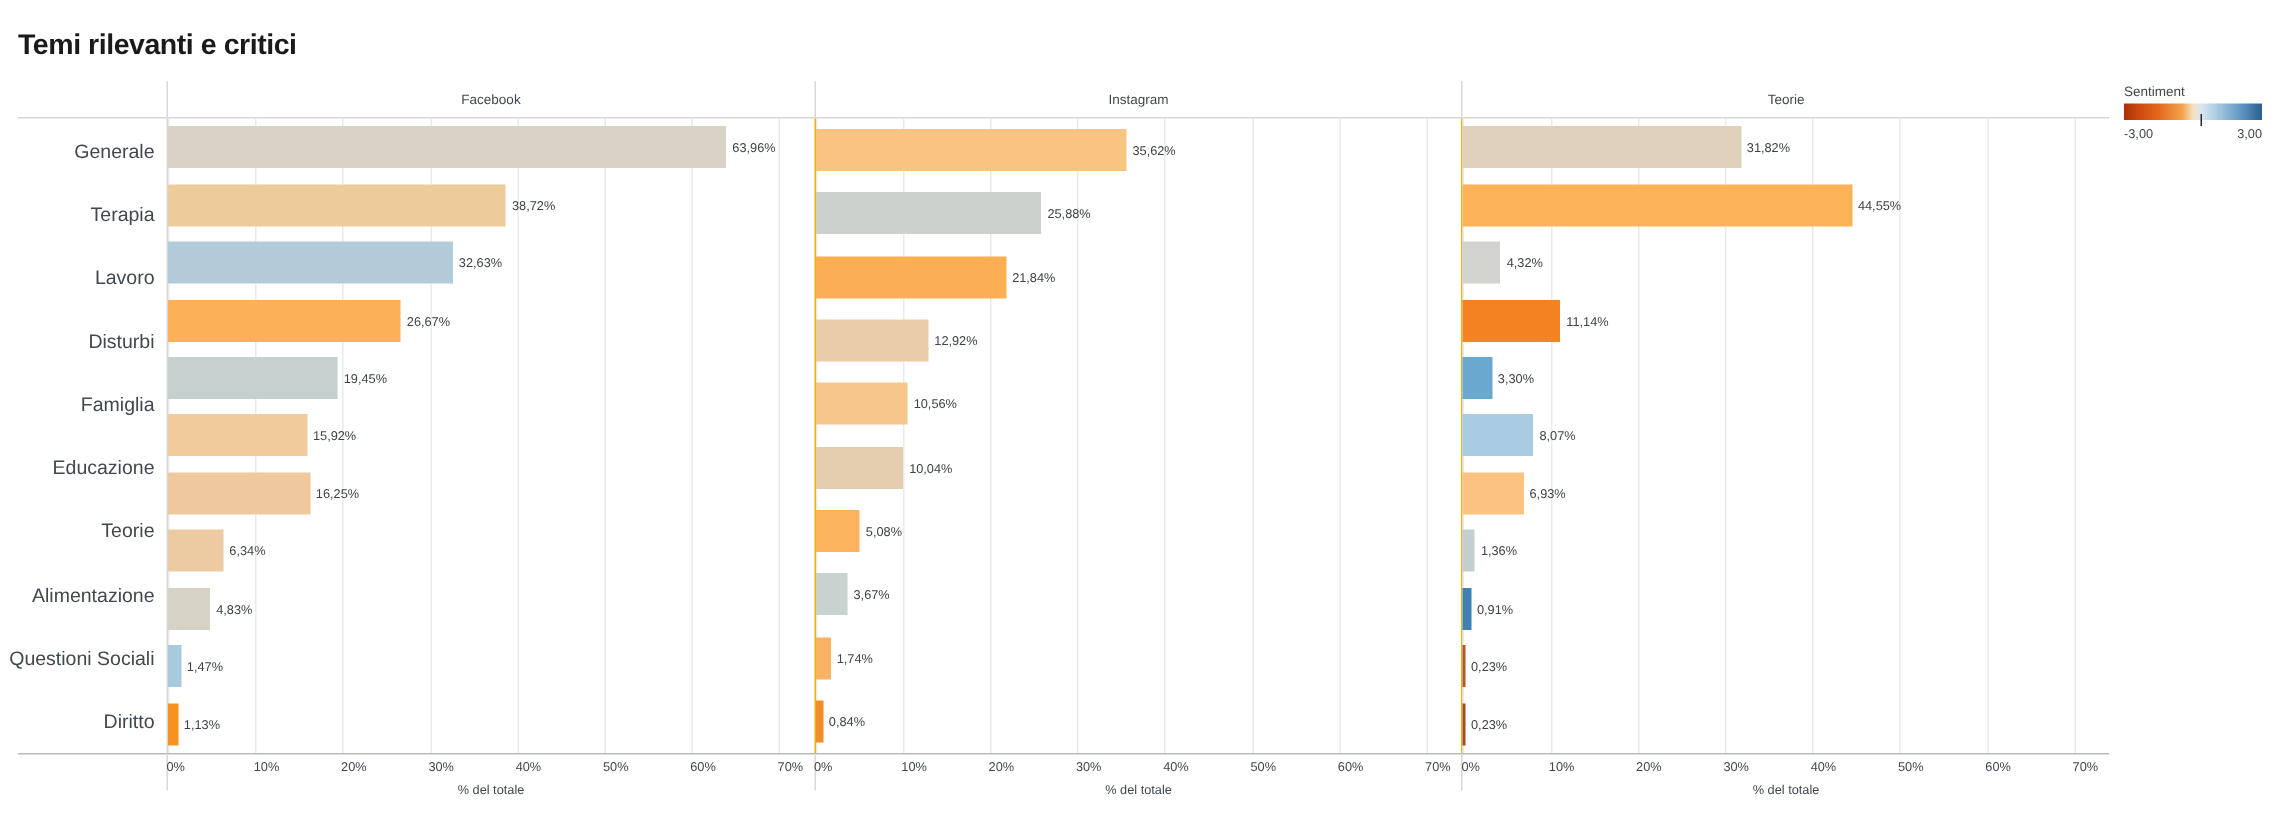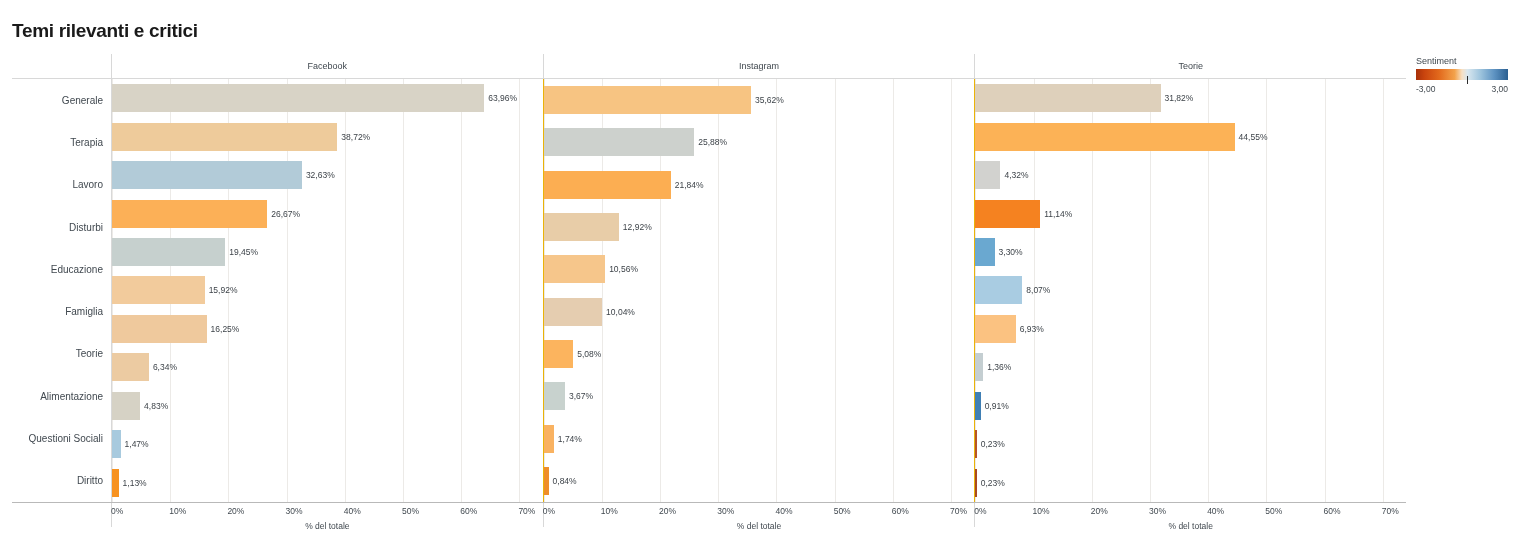--- a/index.html
+++ b/index.html
@@ -61,21 +61,21 @@
   }
   .labels-col {
     width: 100px;
     border-right: 1px solid #d8d8d8;
     display: flex; flex-direction: column;
   }
   .row-label {
     flex: 1 1 0;
     display: flex; align-items: center; justify-content: flex-end;
     padding-right: 8px;
-    font-size: 10px;
+    font-size: 13px;
     color: #40484f;
     white-space: nowrap;
   }
   .panel {
     flex: 1 1 0;
     position: relative;
     border-right: 1px solid #eab308;
     overflow: visible;
   }
   .panel:last-child { border-right: none; }
@@ -190,22 +190,22 @@
       <div class="hdr-cell">Instagram</div>
       <div class="hdr-cell">Teorie</div>
     </div>
 
     <div class="body-row">
       <div class="labels-col" id="labels-col">
           <div class="row-label">Generale</div>
           <div class="row-label">Terapia</div>
           <div class="row-label">Lavoro</div>
           <div class="row-label">Disturbi</div>
+          <div class="row-label">Famiglia</div>
           <div class="row-label">Educazione</div>
-          <div class="row-label">Famiglia</div>
           <div class="row-label">Teorie</div>
           <div class="row-label">Alimentazione</div>
           <div class="row-label">Questioni Sociali</div>
           <div class="row-label">Diritto</div>
         </div>
       <div class="panel" id="panel-0">
           <div class="gridlines">
             <div class="gridline" style="left: 0%;"></div>
             <div class="gridline" style="left: 13.5135%;"></div>
             <div class="gridline" style="left: 27.027%;"></div>

